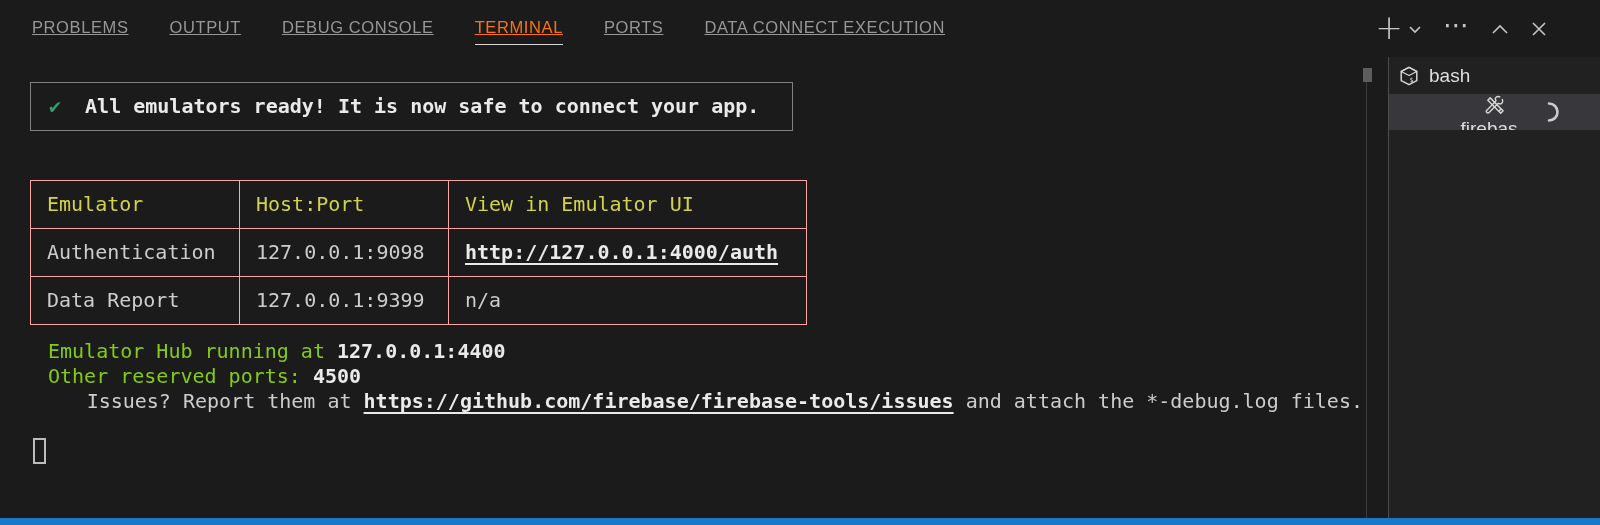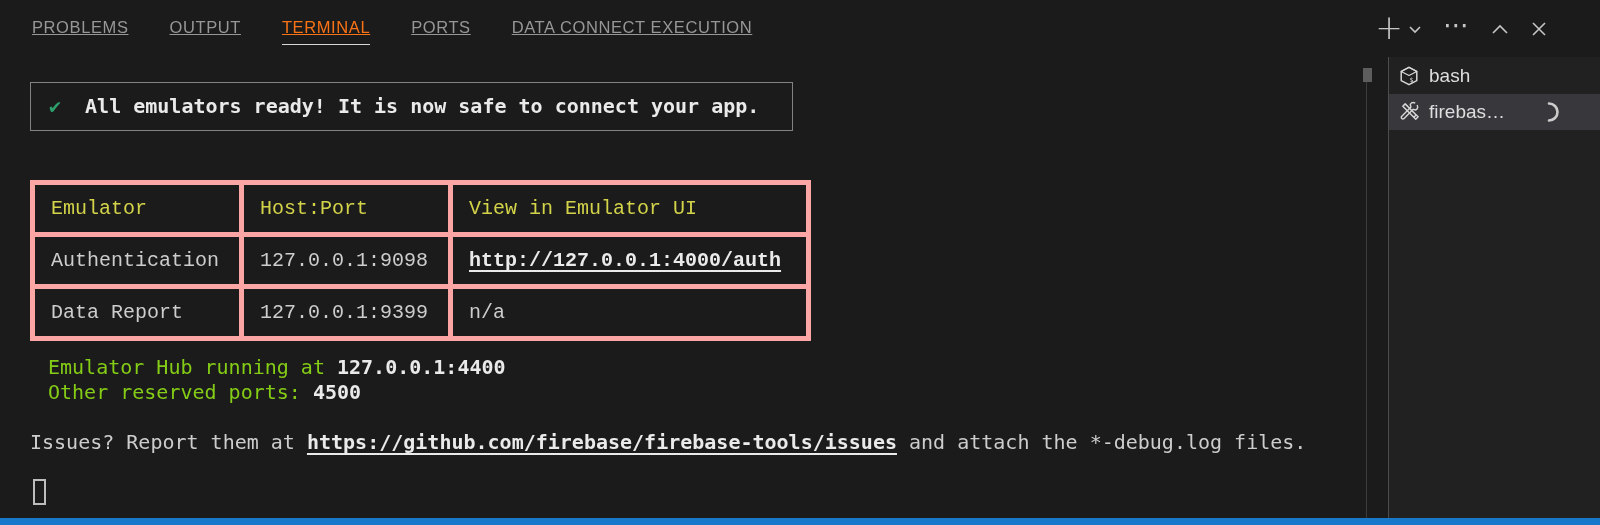--- a/index.html
+++ b/index.html
@@ -77,33 +77,32 @@
   .t-link { font-weight: bold; color: #eaeaea; text-decoration: underline; text-underline-offset: 4px; }
   .t-dim { color: #84cc16; }
 
   table.emulator-table {
     margin-top: 49px;
     border-collapse: collapse;
     table-layout: fixed;
     width: 776px;
   }
   .emulator-table td {
-    border: 5px solid #fca5a5;
+    border: 1px solid #fca5a5;
     padding: 11px 16px;
     white-space: nowrap;
     overflow: hidden;
-    font-family: Liberation Mono, monospace;
   }
   .emulator-table col.c1 { width: 209px; }
   .emulator-table col.c2 { width: 209px; }
   .emulator-table col.c3 { width: 358px; }
   .th-yellow { color: #d3d34a; }
 
   .hub-block { margin-top: 14px; padding-left: 18px; color: #9a9a9a; }
-  .issues-line { margin-top: 25px; white-space: nowrap; }
+  .issues-line { white-space: nowrap; text-align: right; }
 
   .cursor-block {
     margin-top: 24px;
     margin-left: 3px;
     width: 13px;
     height: 26px;
     border: 2px solid #bdbdbd;
   }
 
   
@@ -134,36 +133,37 @@
   .term-row {
     height: 36px;
     display: flex;
     align-items: center;
     padding-left: 8px;
     cursor: pointer;
     position: relative;
     color: #dedede;
     font-size: 19px;
   }
-  .term-row.selected { background: #38383c; }
+  .term-row.selected { background: #38383c; flex-direction: column; }
   .term-row .t-icon { width: 24px; height: 24px; margin-right: 8px; flex: 0 0 24px; display: flex; align-items: center; justify-content: center; }
   .term-label { white-space: nowrap; overflow: hidden; }
   .spinner-wrap { position: absolute; right: 40px; top: 7px; width: 22px; height: 22px; }
 
   
   .bottom-bar { flex: 0 0 7px; width: 100%; }
 
   svg { display: block; }
 </style>
 </head>
 <body>
 
 <div class="panel-header">
   <div class="tab">PROBLEMS</div>
   <div class="tab">OUTPUT</div>
+  <div class="tab">DEBUG CONSOLE</div>
   <div class="tab active">TERMINAL</div>
   <div class="tab">PORTS</div>
   <div class="tab">DATA CONNECT EXECUTION</div>
 
   <div class="panel-actions">
     <div class="split-group">
       <span class="action plus-glyph">+</span>
       <span class="action">
         <svg width="14" height="10" viewBox="0 0 14 10">
             <path d="M2 3 L7 8 L12 3" fill="none" stroke="#c6c6c6" stroke-width="1.6"></path>

